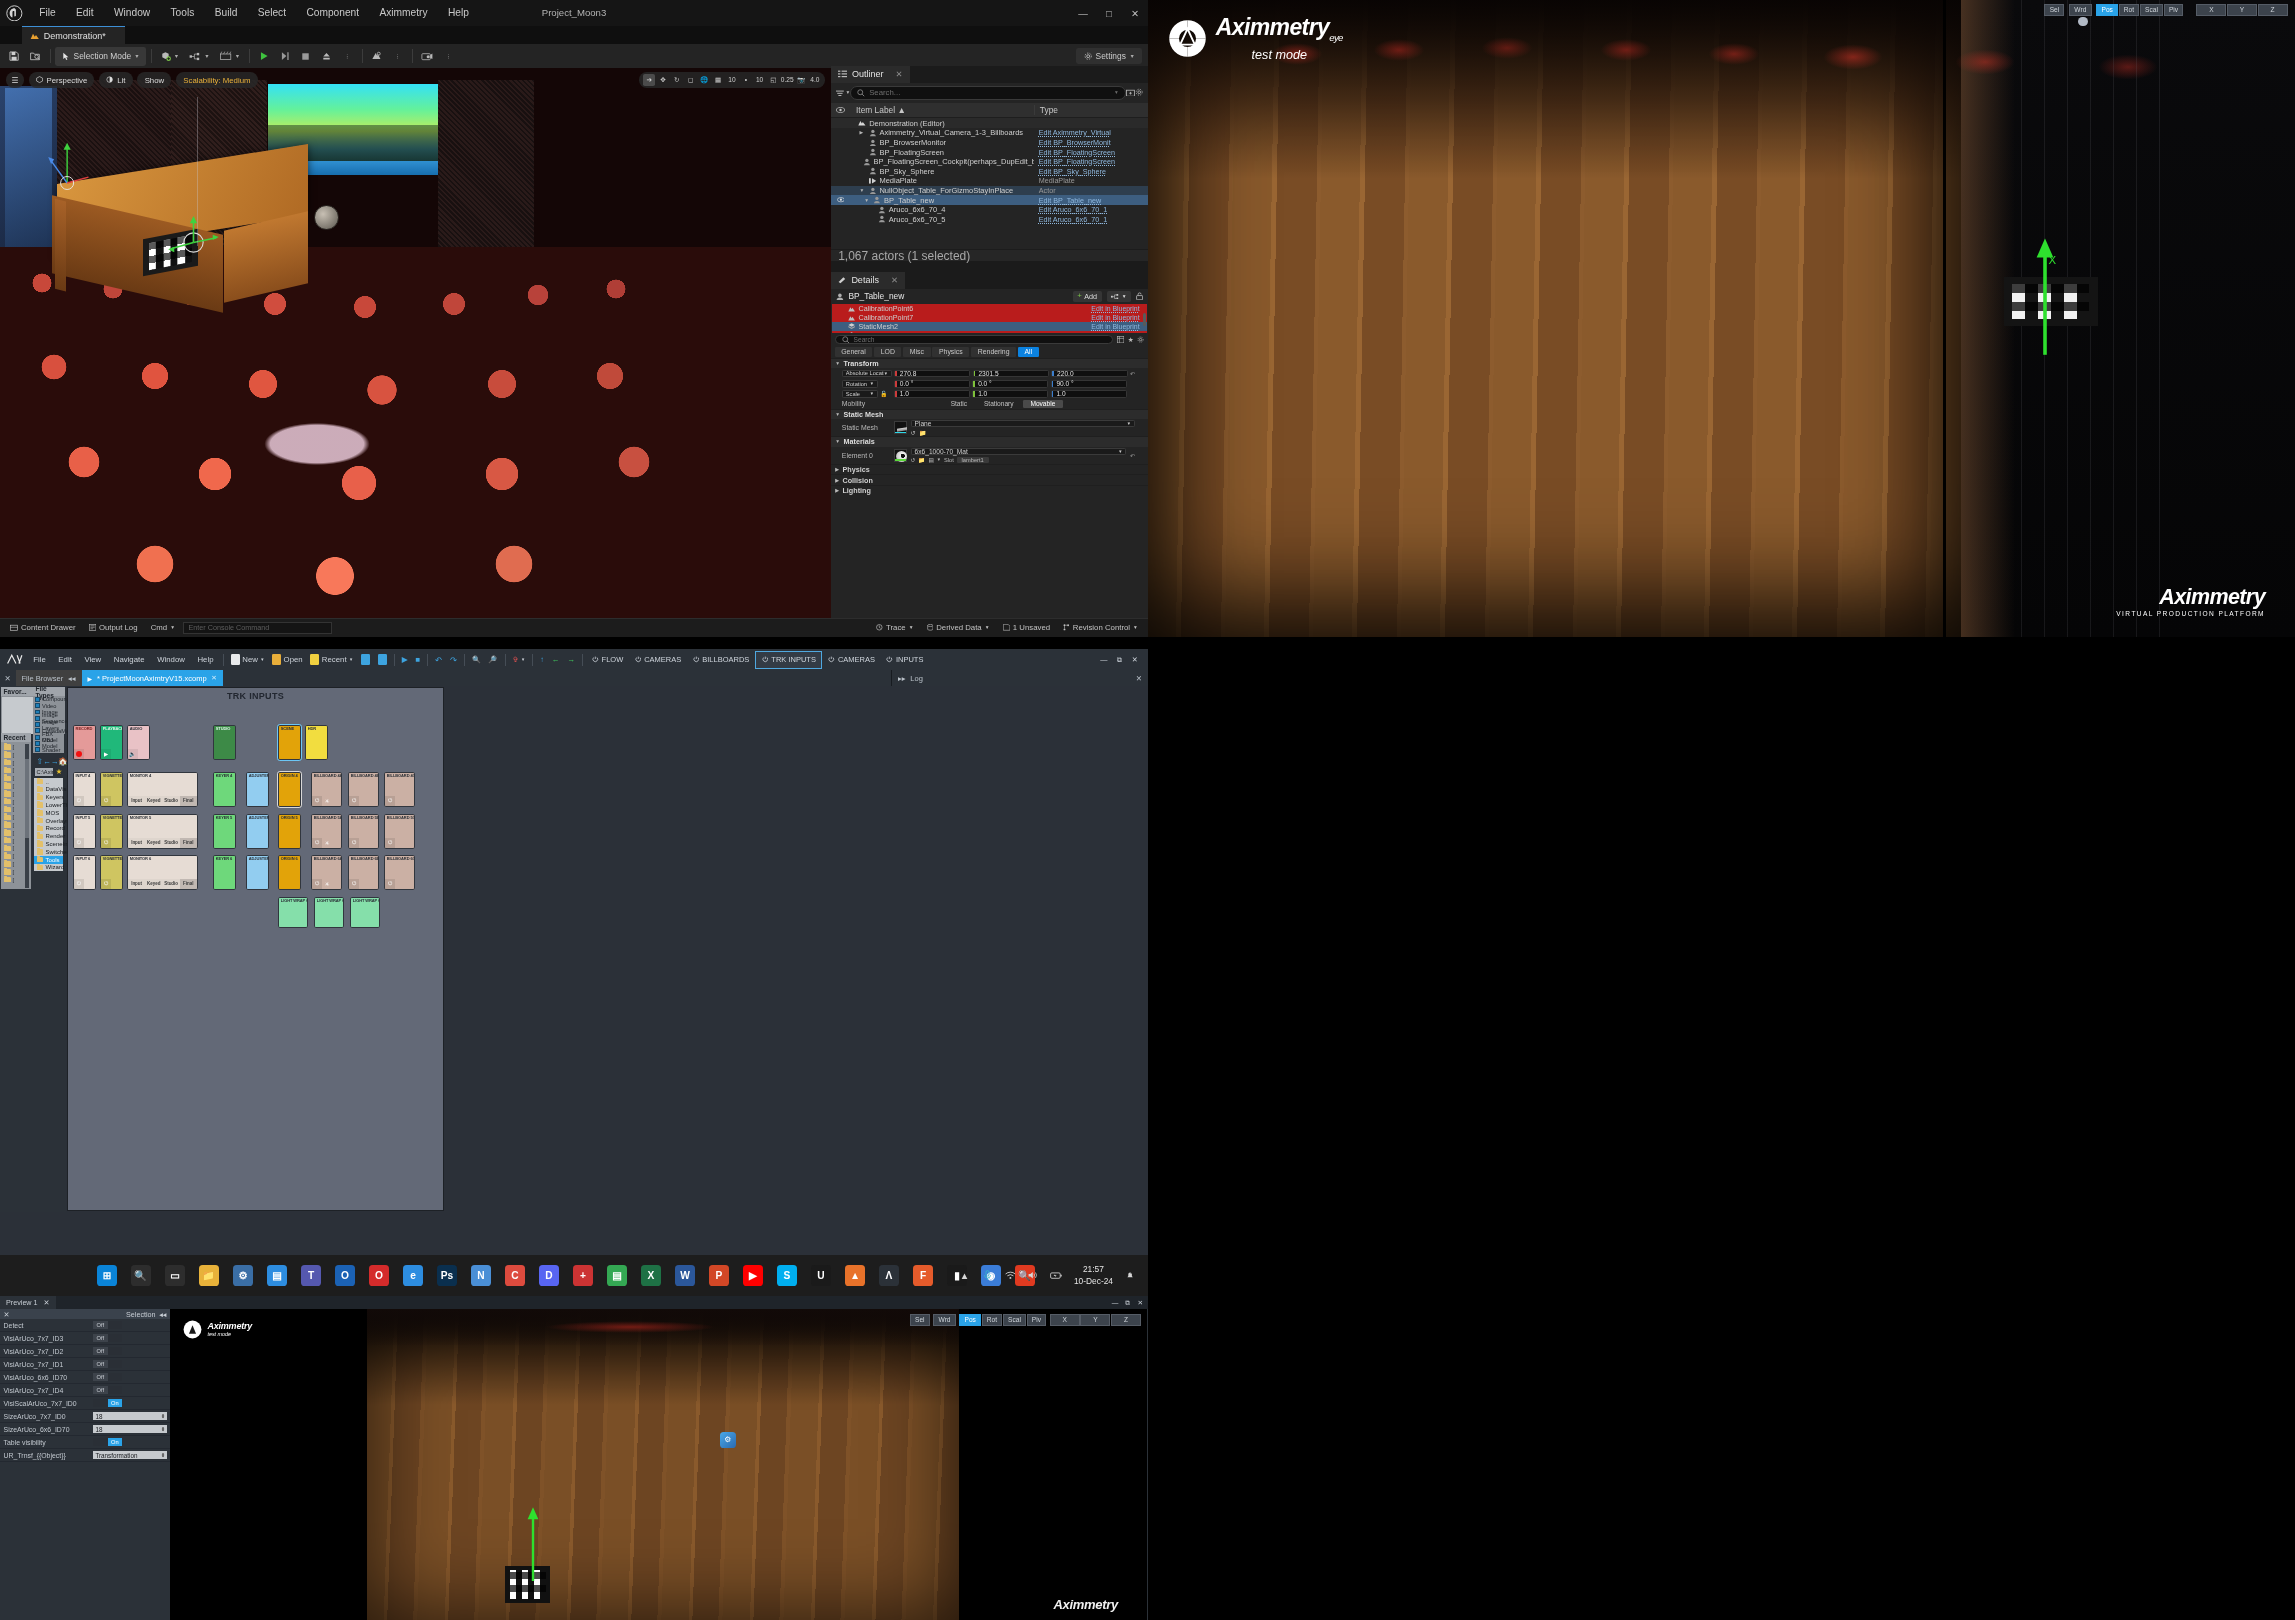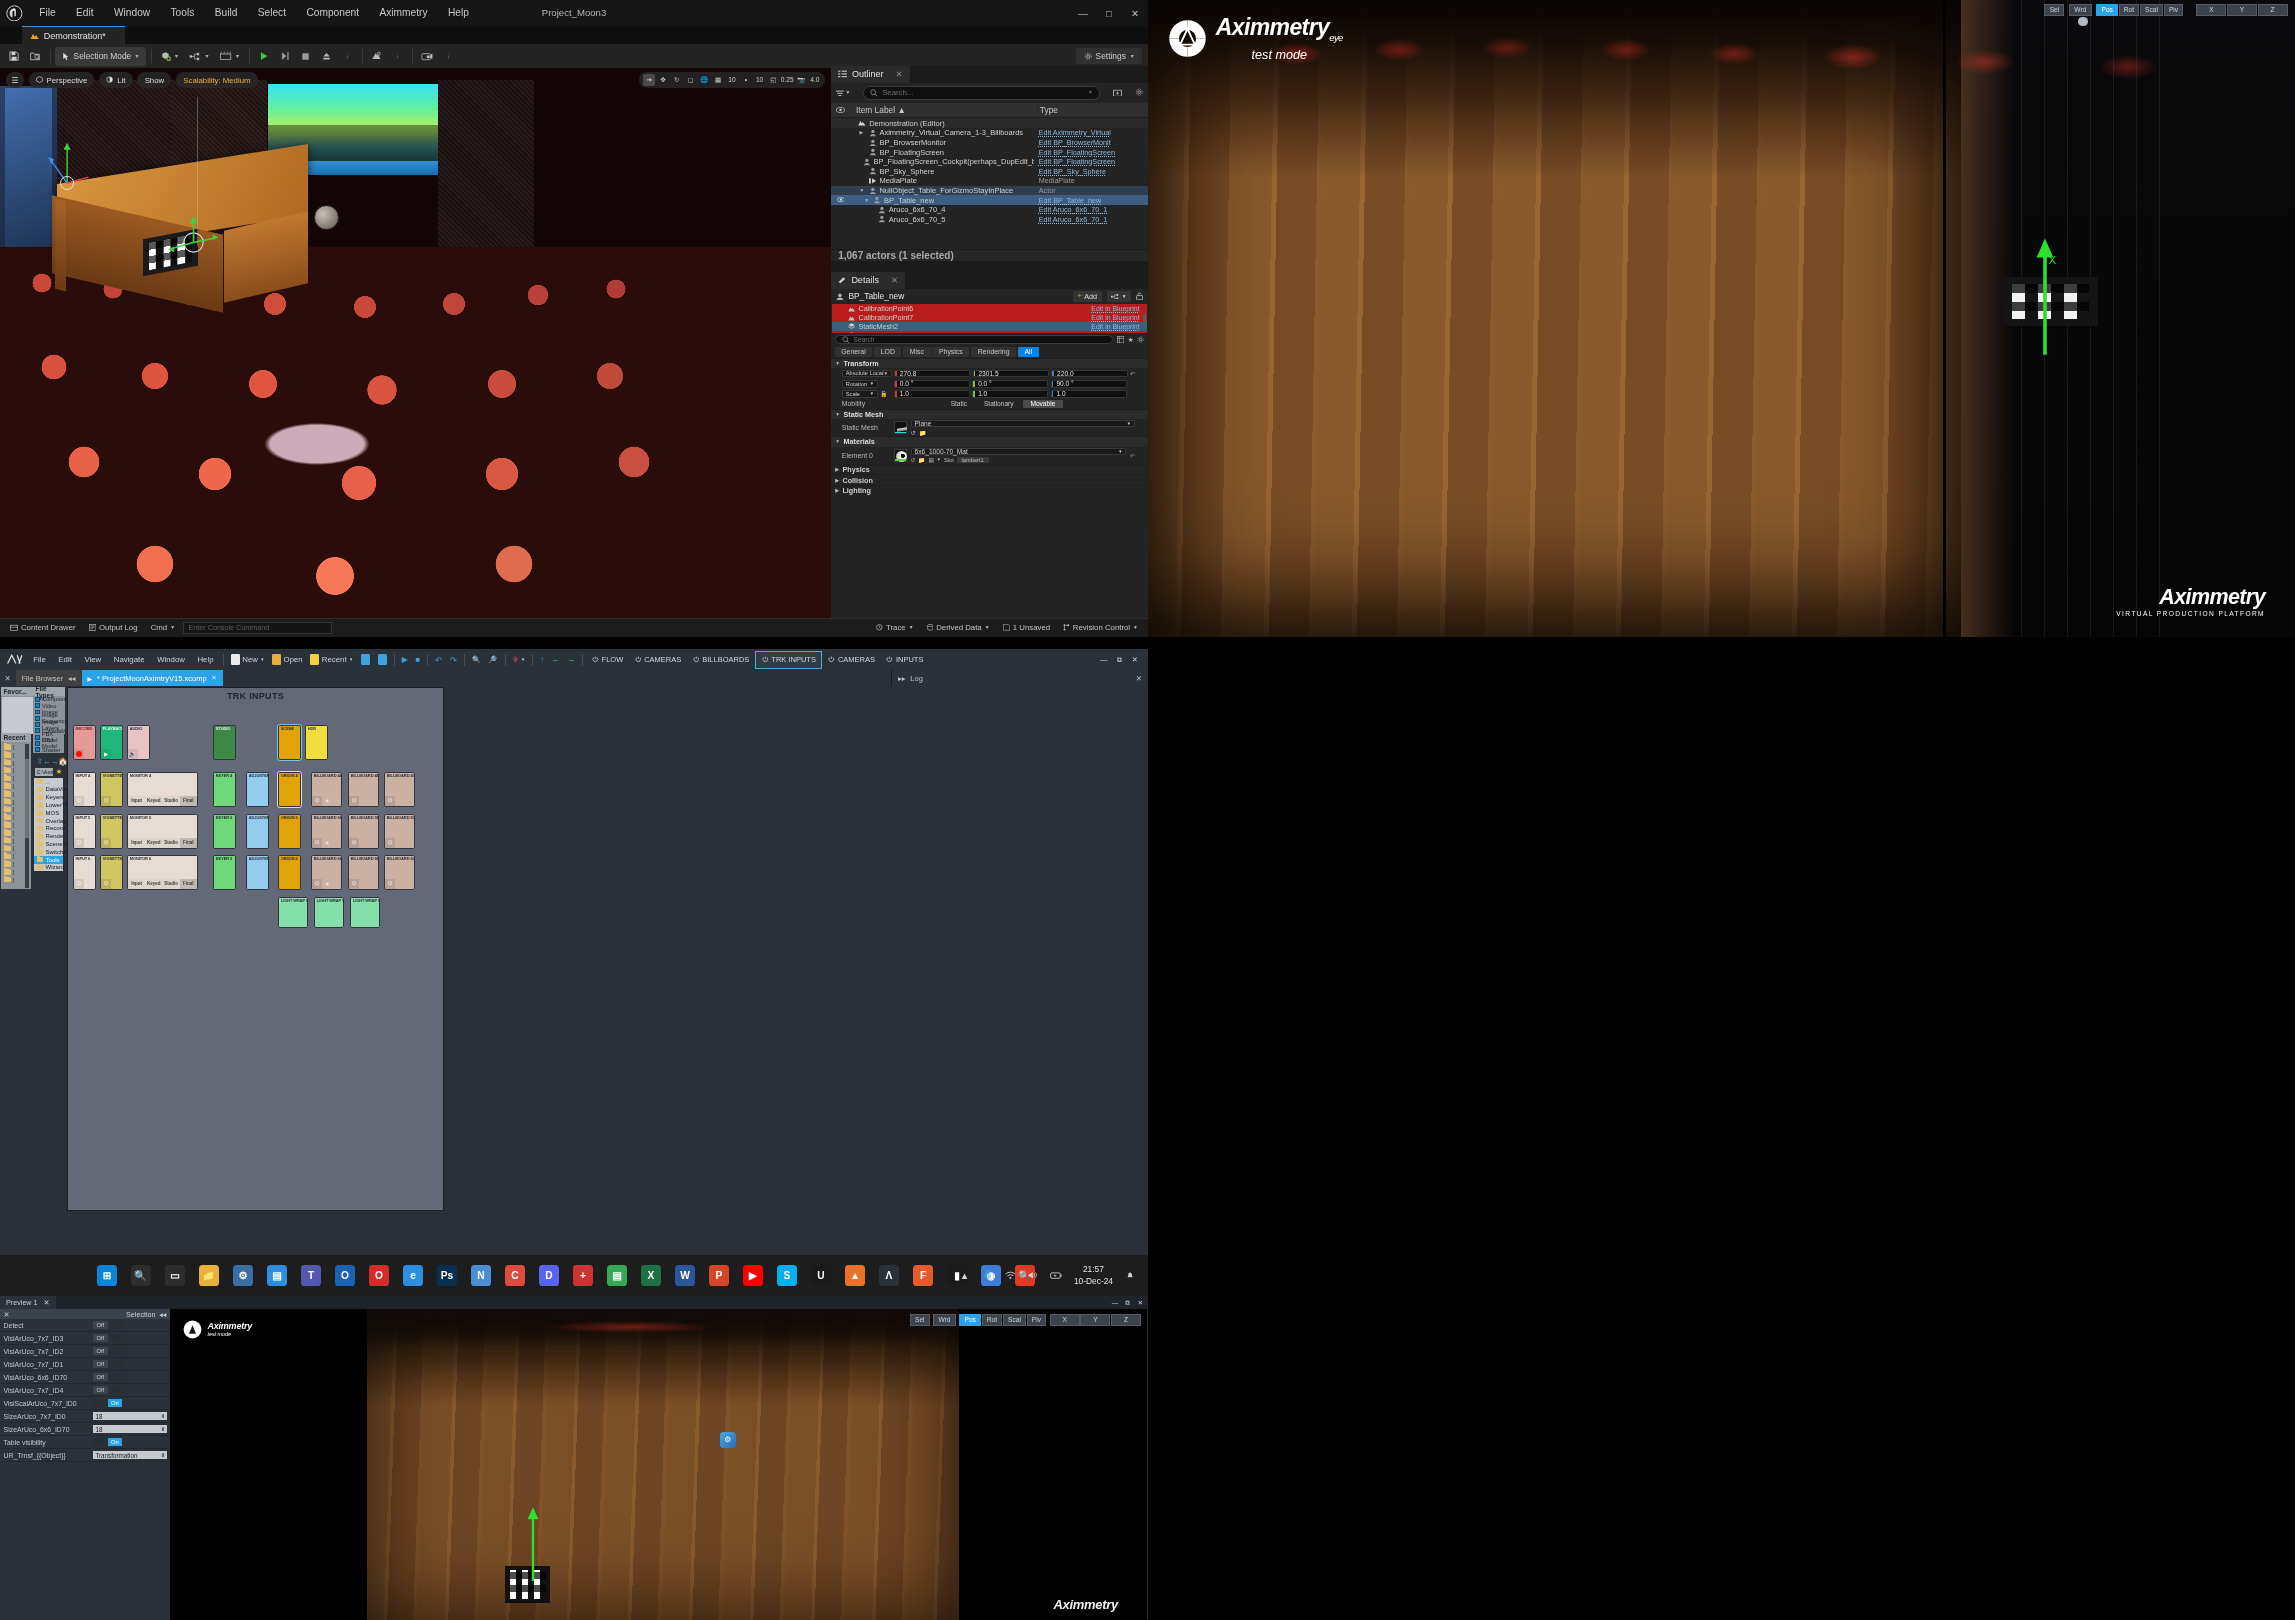--- a/index.html
+++ b/index.html
@@ -44,38 +44,38 @@
   
   #ue-statusbar { position:absolute; left:0; top:618px; width:1148px; height:18.5px; background:#1c1c1c; display:flex; align-items:center; gap:2.4px; padding:0 4.8px; border-top:0.6px solid #2d2d2d; }
   .sb-btn { height:13.7px; display:flex; align-items:center; gap:3px; padding:0 5.4px; font-size:7.8px; color:#c2c2c2; border-radius:1.8px; }
   .sb-right { position:absolute; right:4.8px; display:flex; align-items:center; gap:2.4px; }
 
   
   #outliner { position:absolute; left:831px; top:66px; width:317px; height:195px; background:#242424; }
   .pnl-tabrow { height:16.7px; background:#1b1b1b; display:flex; align-items:flex-end; }
   .pnl-tab { height:16.7px; background:#2b2b2b; display:flex; align-items:center; gap:4.8px; padding:0 7.2px; font-size:9px; color:#e2e2e2; }
   .pnl-tab .x { font-size:8.4px; color:#8e8e8e; margin-left:7.2px; }
-  .ol-search { height:20.3px; display:flex; align-items:center; gap:13px; padding:0 4.8px; }
+  .ol-search { height:20.3px; display:flex; align-items:center; gap:0; padding:0 4.8px; }
   .ol-filter { display:flex; align-items:center; gap:1.8px; font-size:7.8px; color:#bbb; }
   .searchbox { flex:1; height:14.3px; background:#101010; border:0.6px solid #3a3a3a; border-radius:7.2px; display:flex; align-items:center; gap:4.2px; padding:0 6px; font-size:7.8px; color:#6e6e6e; }
   .sq-icon { width:7.8px; height:7.8px; }
   .ol-header { height:15.5px; background:#2f2f2f; display:flex; align-items:center; font-size:8.4px; color:#c8c8c8; border-bottom:0.6px solid #1e1e1e; }
   .olh-eye { width:19px; text-align:center; }
   .olh-label { flex:1; padding-left:6px; }
   .olh-type { width:114px; padding-left:4.8px; border-left:0.6px solid #3a3a3a; }
   .ol-row { height:9.6px; display:flex; align-items:center; font-size:7.5px; color:#cfcfcf; }
   .ol-row.sel { background:#3d5e80; }
   .ol-row.parentsel { background:#2e3e4e; }
   .ol-eye { width:19px; text-align:center; font-size:6.6px; color:#d5d5d5; }
   .ol-name { flex:1; display:flex; align-items:center; gap:3px; overflow:hidden; white-space:nowrap; }
   .ol-type { width:114px; padding-left:4.8px; overflow:hidden; white-space:nowrap; color:#8fb8de; text-decoration:underline dotted; font-size:7.2px; }
   .ol-type.plain { color:#9a9a9a; text-decoration:none; }
   .ol-arrow { font-size:4.8px; width:6px; color:#b5b5b5; }
   .ol-ico { width:7.8px; height:7.8px; flex:none; }
-  #ol-footer { position:absolute; left:0; bottom:0; width:317px; height:12px; background:#262626; display:flex; align-items:center; padding-left:7.2px; font-size:10px; color:#a8a8a8; border-top:0.6px solid #1c1c1c;font-weight:bold; }
+  #ol-footer { position:absolute; left:0; bottom:0; width:317px; height:12px; background:#262626; display:flex; align-items:center; padding-left:7.2px; font-size:12px; color:#a8a8a8; border-top:0.6px solid #1c1c1c; }
 
   
   #details { position:absolute; left:831px; top:272px; width:317px; height:346px; background:#242424; }
   #det-head { height:15.5px; display:flex; align-items:center; gap:4.8px; padding:0 4.8px; }
   #det-head .nm { flex:1; font-size:8.4px; color:#e6e6e6; }
   .det-abtn { height:11.4px; display:flex; align-items:center; gap:2.4px; padding:0 4.8px; background:#353535; border-radius:1.8px; font-size:7.2px; color:#ddd; }
   .det-compList { height:29px; overflow:hidden; background:#b91c1c; margin:0 1.2px; position:relative; }
   .dc-row { height:9px; display:flex; align-items:center; font-size:7.2px; padding-left:15.5px; gap:3.6px; color:#cdcdcd; }
   .dc-row.sel { background:#3d5e80; }
   .dc-row .eb { margin-left:auto; margin-right:7.2px; color:#8fb8de; text-decoration:underline dotted; font-size:6.9px; }

